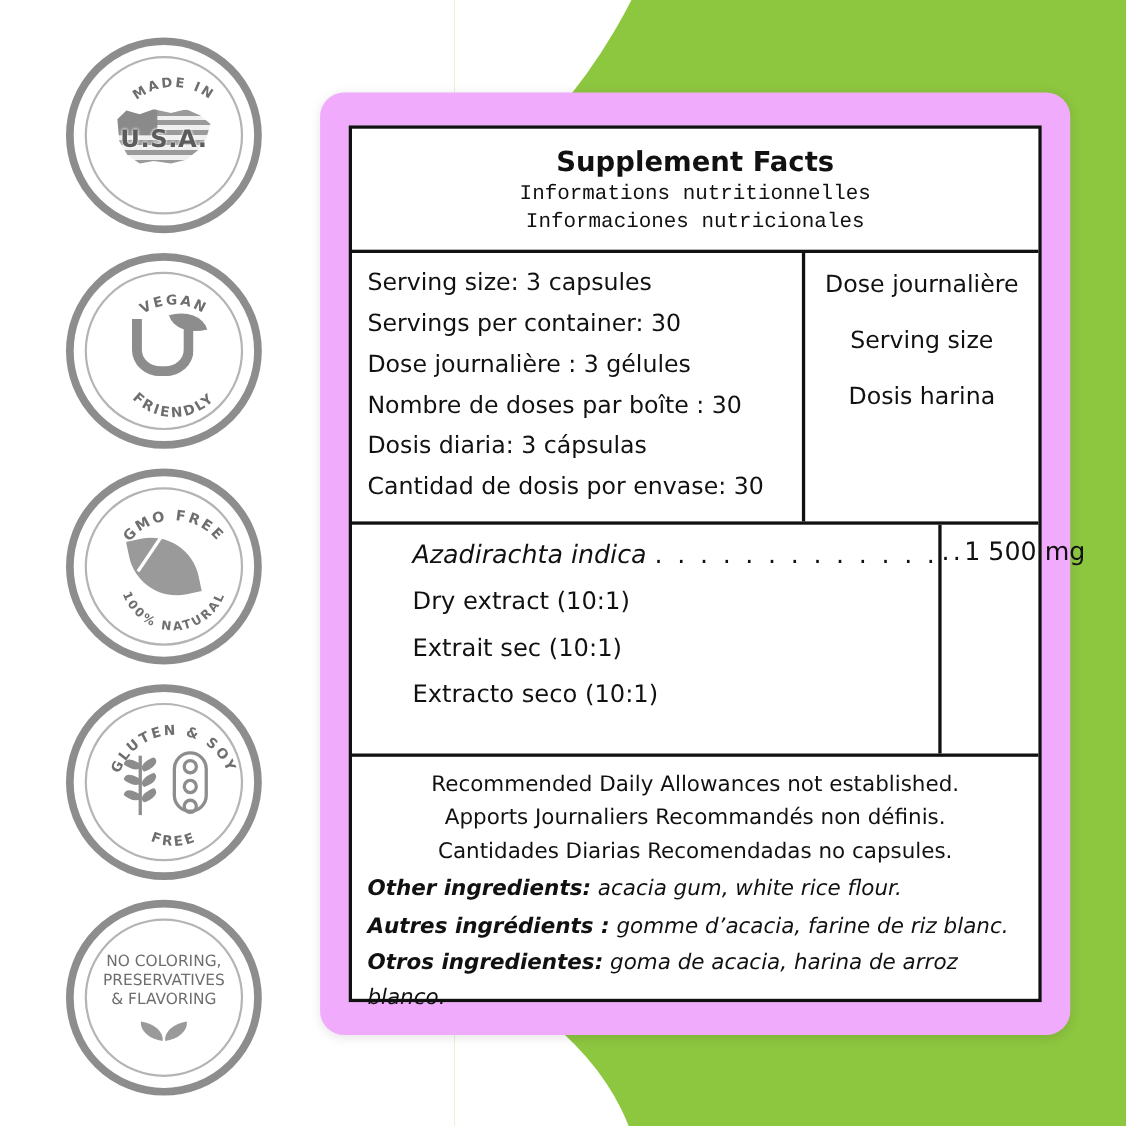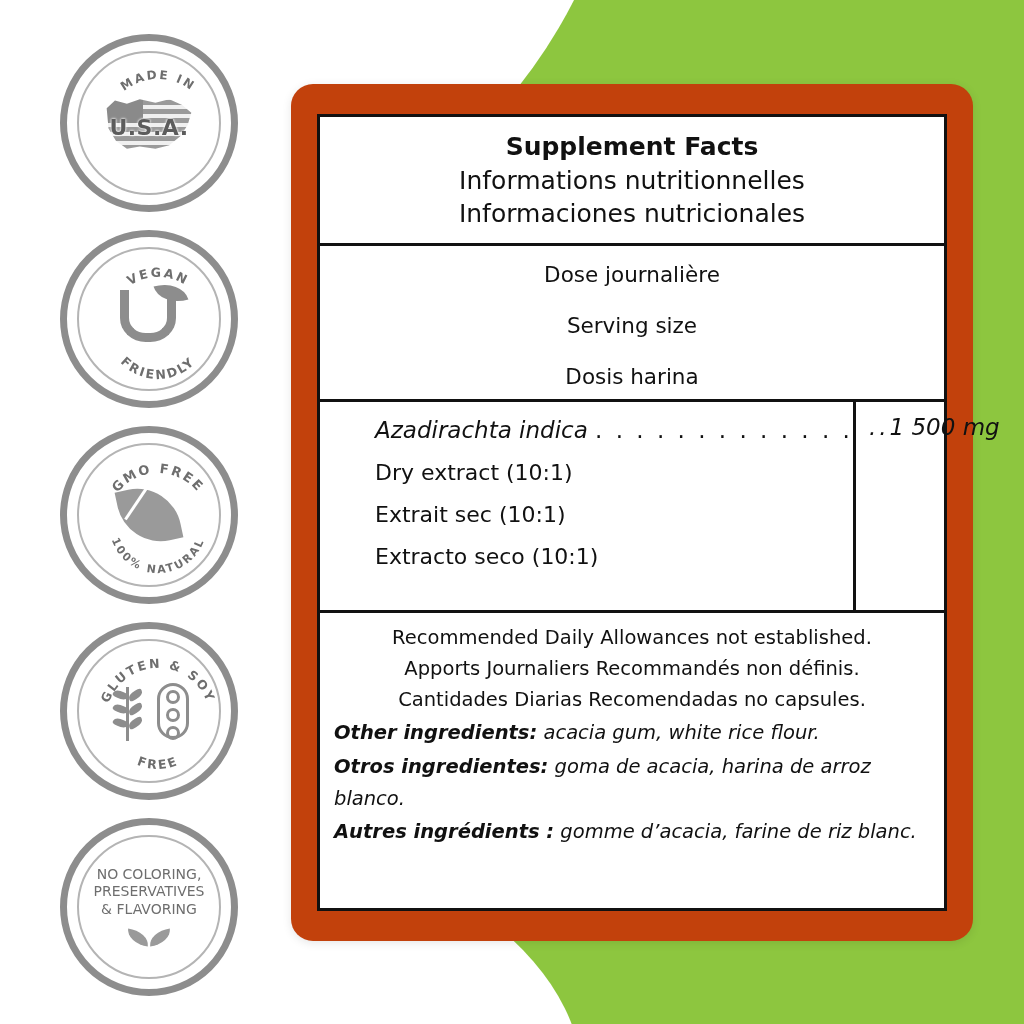--- a/index.html
+++ b/index.html
@@ -258,21 +258,21 @@
     border-radius: 0 100% 0 100%;
   }
 
   
   #facts-card {
     position: absolute;
     left: 291px;
     top: 84px;
     width: 682px;
     height: 857px;
-    background: #c2410c;
+    background: #f0abfc;
     border-radius: 22px;
     box-shadow: 0 2px 10px rgba(0,0,0,0.10);
   }
   #facts-table {
     position: absolute;
     left: 26px;
     top: 30px;
     width: 630px;
     height: 797px;
     border: 3px solid #111;
@@ -289,22 +289,23 @@
     text-align: center;
     color: #111;
   }
   .facts-header .t1 {
     font-size: 25px;
     font-weight: bold;
     line-height: 1.3;
   }
   .facts-header .t2,
   .facts-header .t3 {
-    font-size: 25px;
+    font-size: 19px;
     line-height: 1.35;
+    font-family: Liberation Mono, monospace;
   }
 
   
   .serving-block {
     display: flex;
   }
   .serving-left {
     flex: 0 0 412px;
     padding: 10px 0 12px 14px;
     border-right: 3px solid #111;
@@ -350,23 +351,22 @@
     font-style: normal;
     letter-spacing: 3px;
   }
   .ing-left .sub {
     font-size: 22px;
     color: #111;
     margin-top: 17px;
   }
   .ing-right {
     flex: 1;
-    padding: 12px 6px 0 13px;
-    box-sizing: border-box;
-    font-style: italic;
+    padding: 12px 6px 0 0;
+    box-sizing: border-box;
   }
   .ing-right .amount {
     font-size: 23px;
     color: #111;
     white-space: nowrap;
   }
   .ing-right .amount .lead {
     letter-spacing: 3px;
   }
 
@@ -497,20 +497,28 @@
 <div id="facts-card">
   <div id="facts-table">
 
     <div class="facts-header row-div">
       <div class="t1">Supplement Facts</div>
       <div class="t2">Informations nutritionnelles</div>
       <div class="t3">Informaciones nutricionales</div>
     </div>
 
     <div class="serving-block row-div">
+      <div class="serving-left">
+        <div>Serving size: 3 capsules</div>
+        <div>Servings per container: 30</div>
+        <div>Dose journalière : 3 gélules</div>
+        <div>Nombre de doses par boîte : 30</div>
+        <div>Dosis diaria: 3 cápsulas</div>
+        <div>Cantidad de dosis por envase: 30</div>
+      </div>
       <div class="serving-right">
         <div>Dose journalière</div>
         <div>Serving size</div>
         <div>Dosis harina</div>
       </div>
     </div>
 
     <div class="ingredient-block row-div">
       <div class="ing-left">
         <div class="latin">
@@ -530,21 +538,21 @@
 
     <div class="footer-block">
       <div class="note">Recommended Daily Allowances not established.</div>
       <div class="note">Apports Journaliers Recommandés non définis.</div>
       <div class="note">Cantidades Diarias Recomendadas no capsules.</div>
 
       <div class="other">
         <b>Other ingredients:</b><span> acacia gum, white rice flour.</span>
       </div>
       <div class="other">
+        <b>Autres ingrédients :</b><span> gomme d’acacia, farine de riz blanc.</span>
+      </div>
+      <div class="other">
         <b>Otros ingredientes:</b><span> goma de acacia, harina de arroz blanco.</span>
-      </div>
-      <div class="other">
-        <b>Autres ingrédients :</b><span> gomme d’acacia, farine de riz blanc.</span>
       </div>
     </div>
 
   </div>
 </div>
 
 </body></html>

